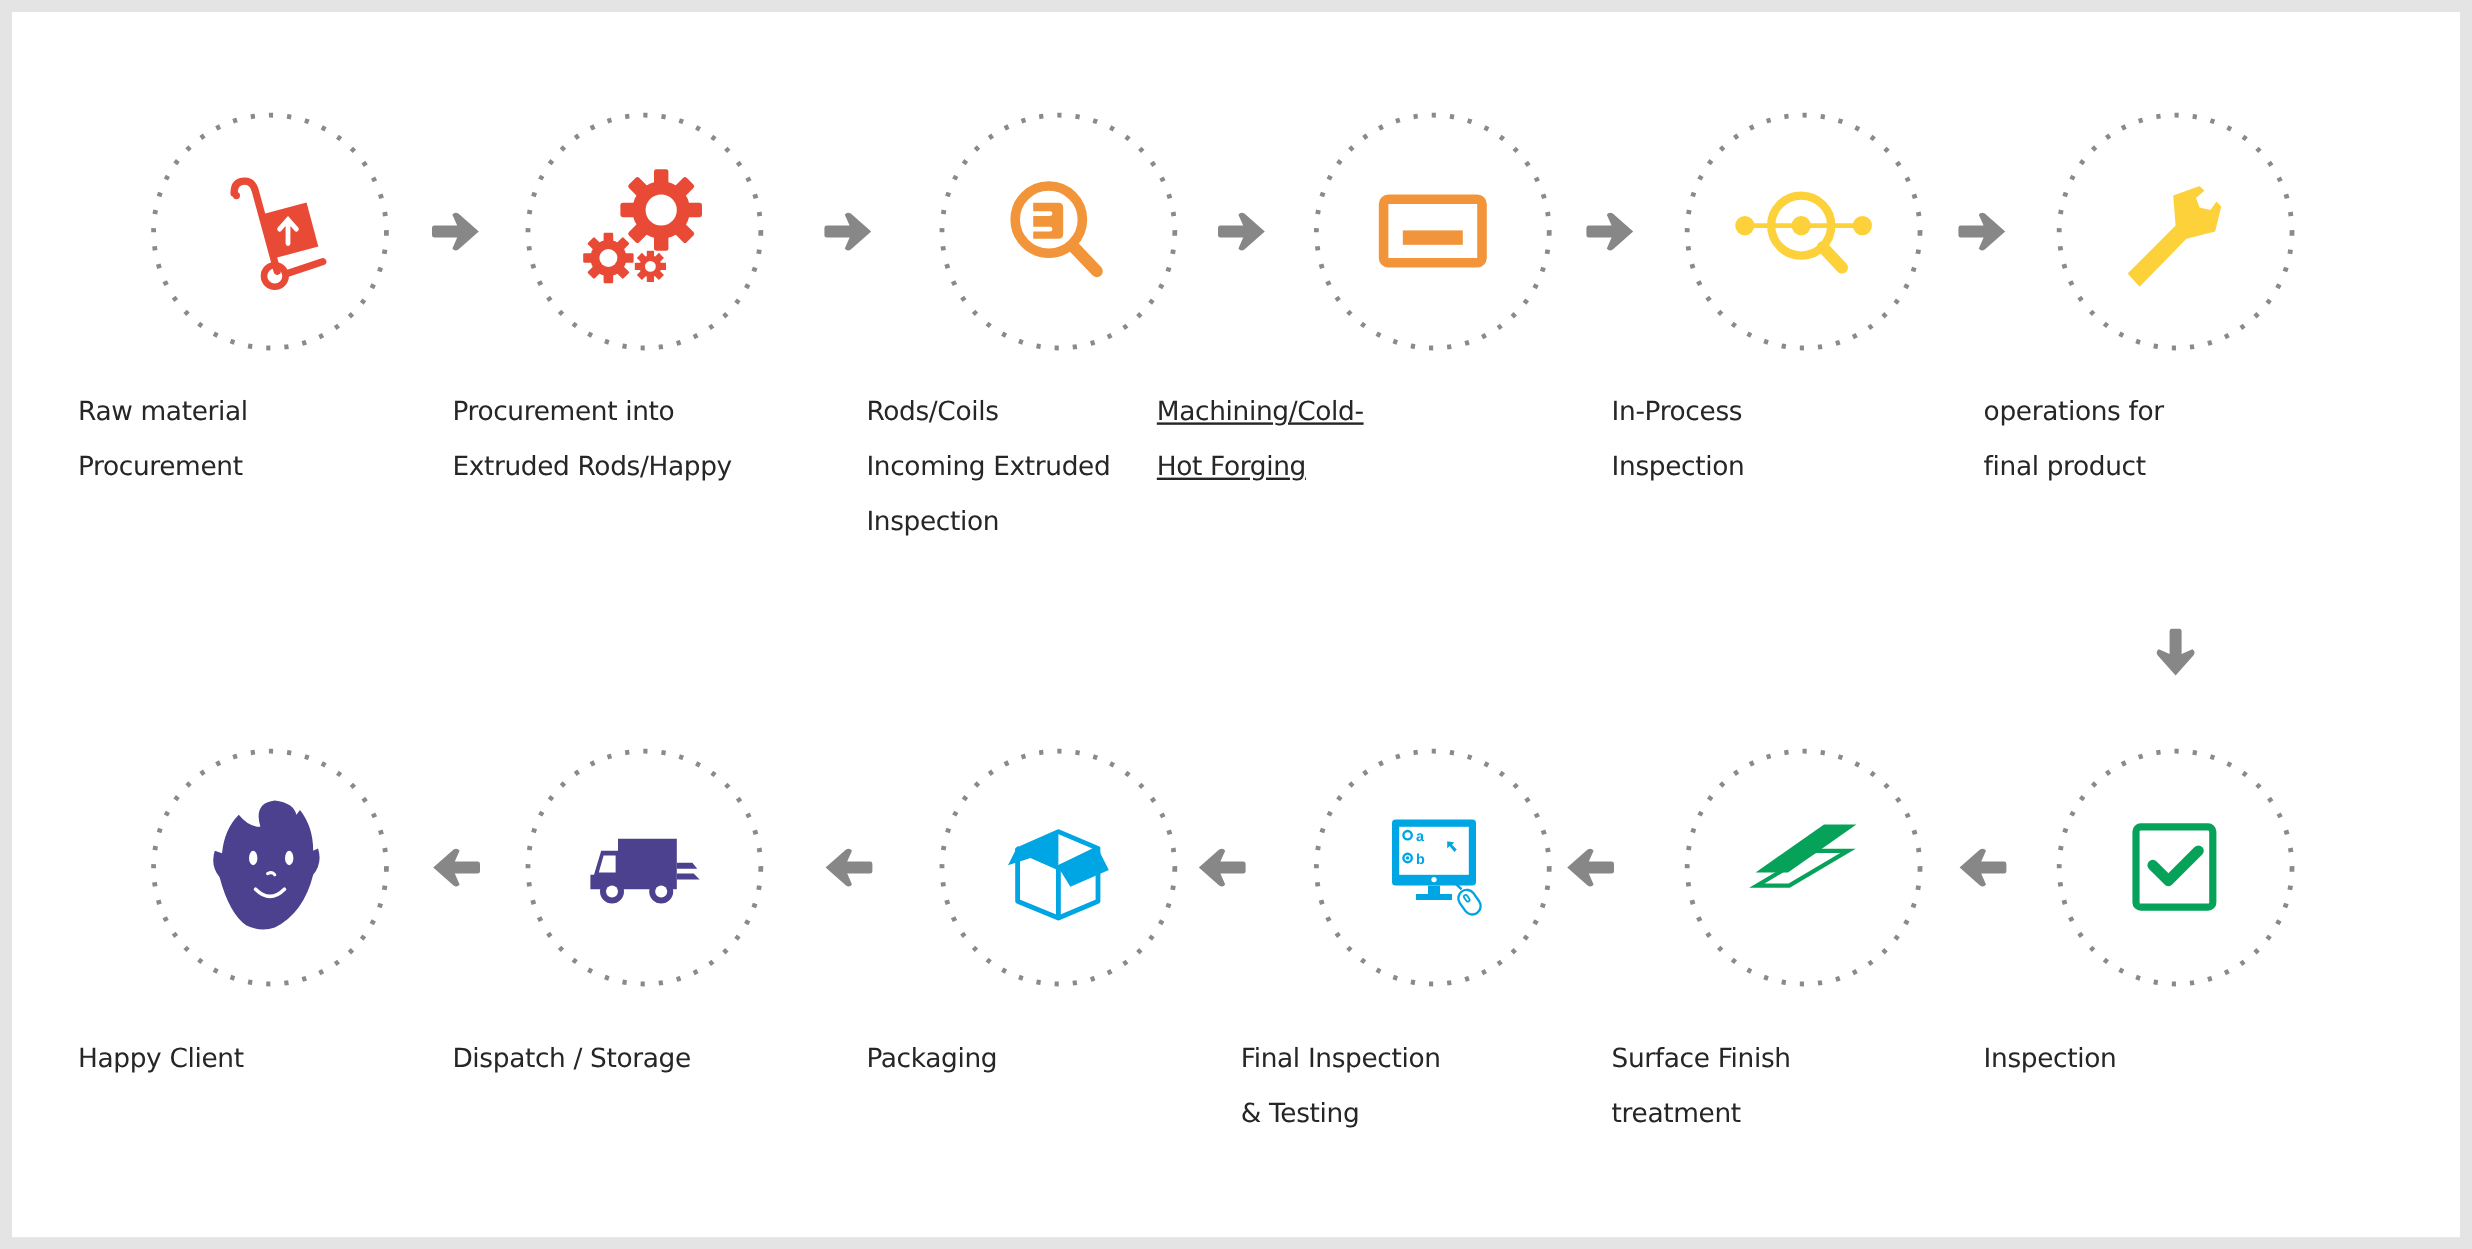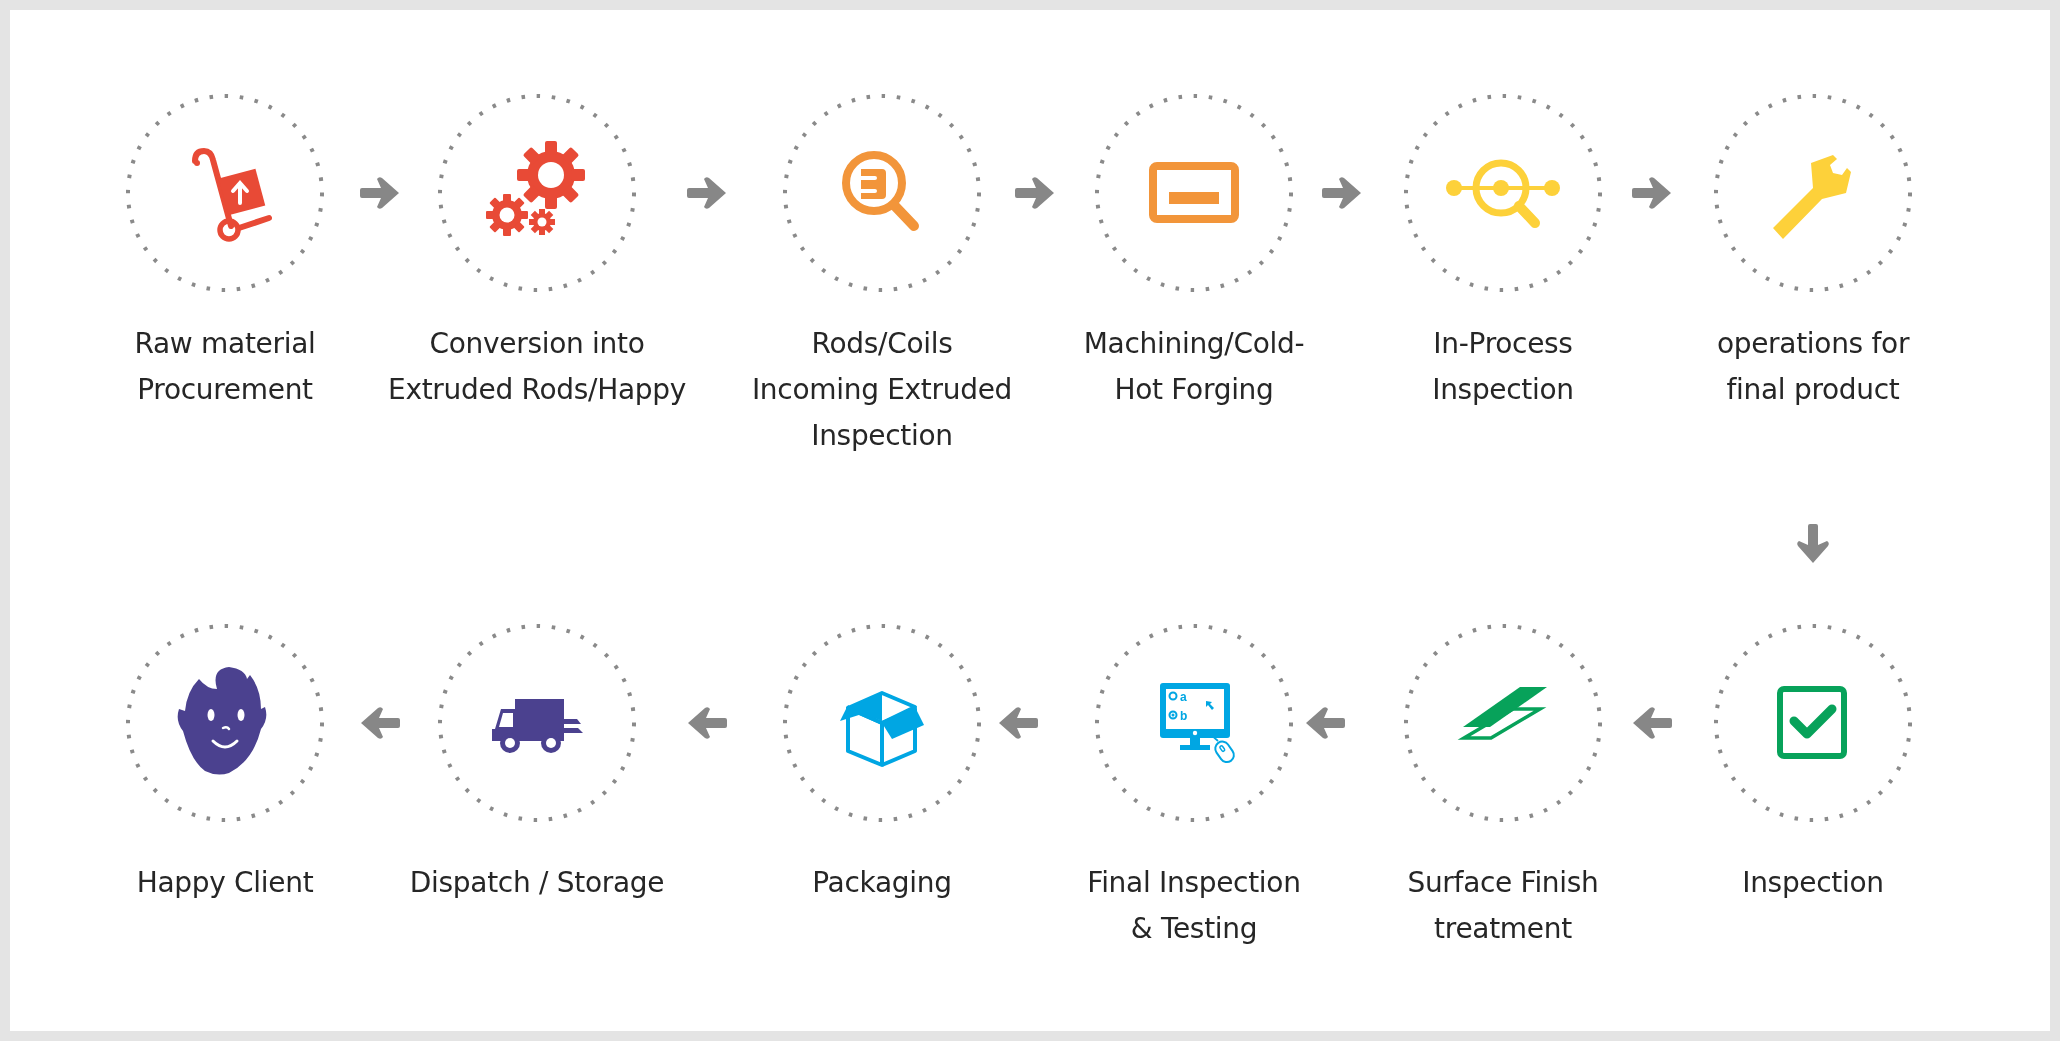--- a/index.html
+++ b/index.html
@@ -25,23 +25,22 @@
   .step .icon {
     position: absolute;
     left: 50%; top: 50%;
     width: 120px; height: 120px;
     margin-left: -60px; margin-top: -60px;
   }
   .label {
     position: absolute;
     width: 320px;
     margin-left: -160px;
-    text-align: center;
     color: #262626;
-    font-size: 28px;
+    font-size: 22px;
     line-height: 46px;
     letter-spacing: -0.3px;
   }
   .label span { display: block; white-space: nowrap; }
   .arrow {
     position: absolute;
     width: 42px; height: 34px;
     margin-left: -21px; margin-top: -17px;
   }
   .arrow.down {
@@ -115,21 +114,21 @@
         <rect x="-3" y="-13" width="6" height="6" transform="rotate(225)"></rect>
         <rect x="-3" y="-13" width="6" height="6" transform="rotate(315)"></rect>
       </g>
     </g>
     <circle cx="74" cy="42" r="13" fill="#fff"></circle>
     <circle cx="30" cy="82" r="7.5" fill="#fff"></circle>
     <circle cx="65" cy="89" r="4.5" fill="#fff"></circle>
   </svg>
 </div>
 <div class="label" style="left:537px;top:321px;">
-  <span>Conversion into</span>
+  <span>Procurement into</span>
   <span>Extruded Rods/Happy</span>
 </div>
 
 <svg class="arrow" style="left:707px;top:193px;" viewBox="0 0 42 34">
     <path d="M3 12 L22 12 L18 3 Q20 0 23 2 L40 17 L23 32 Q20 34 18 31 L22 22 L3 22 Q1 22 1 20 L1 14 Q1 12 3 12 Z" fill="#878787"></path>
   </svg>
 
 <div class="step" style="left:882px;top:193px;">
   <svg class="ring" width="200" height="200">
       <circle cx="100" cy="100" r="97" fill="none" stroke="#8a8a8a" stroke-width="4" stroke-dasharray="3.5 11.7"></circle>
@@ -152,21 +151,21 @@
 
 <div class="step" style="left:1194px;top:193px;">
   <svg class="ring" width="200" height="200">
       <circle cx="100" cy="100" r="97" fill="none" stroke="#8a8a8a" stroke-width="4" stroke-dasharray="3.5 11.7"></circle>
     </svg>
   <svg class="icon" viewBox="0 0 120 120">
     <rect x="19" y="33" width="82" height="53" rx="4" fill="none" stroke="#f2953a" stroke-width="8"></rect>
     <rect x="35" y="59" width="50" height="12" fill="#f2953a"></rect>
   </svg>
 </div>
-<div class="label" style="left:1194px;top:321px;">
+<div class="label" style="left:1124px;top:321px;text-decoration:underline;">
   <span>Machining/Cold-</span>
   <span>Hot Forging</span>
 </div>
 
 <svg class="arrow" style="left:1342px;top:193px;" viewBox="0 0 42 34">
     <path d="M3 12 L22 12 L18 3 Q20 0 23 2 L40 17 L23 32 Q20 34 18 31 L22 22 L3 22 Q1 22 1 20 L1 14 Q1 12 3 12 Z" fill="#878787"></path>
   </svg>
 
 <div class="step" style="left:1503px;top:193px;">
   <svg class="ring" width="200" height="200">

